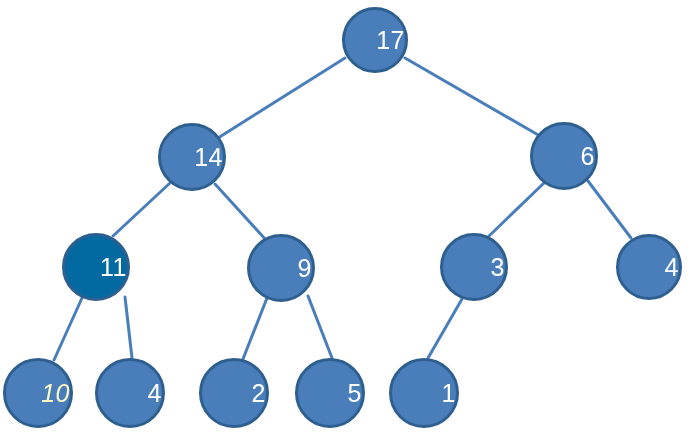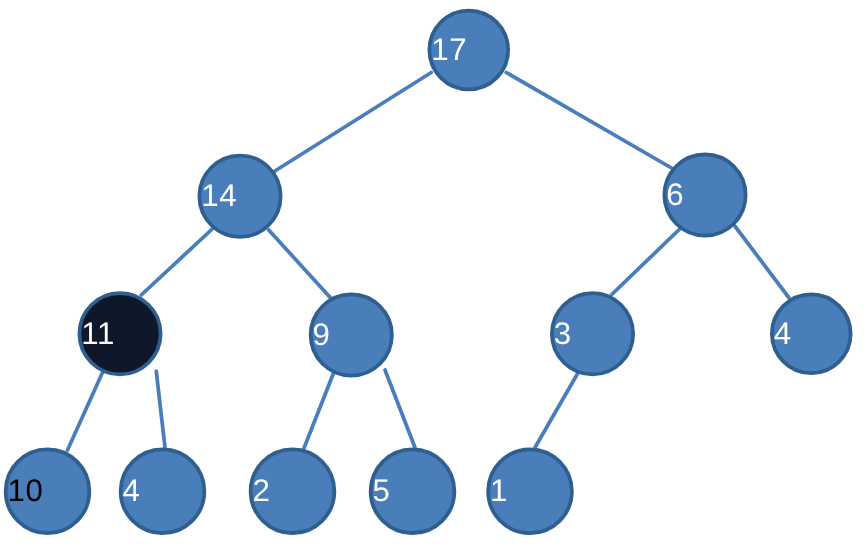--- a/index.html
+++ b/index.html
@@ -31,21 +31,21 @@
     top: 0;
     width: 693px;
     height: 437px;
   }
   .tree-node {
     position: absolute;
     box-sizing: border-box;
     border-radius: 50%;
     display: flex;
     align-items: center;
-    justify-content: flex-start;
+    justify-content: flex-end;
     background: #4a7ebb;
     border: 3px solid #2e5f8f;
   }
   .tree-node .node-label {
     color: #ffffff;
     font-family: "Liberation Sans", sans-serif;
     font-size: 25px;
     line-height: 1;
     letter-spacing: 0.5px;
     user-select: none;
@@ -71,34 +71,34 @@
   <div id="node-layer">
       <div class="tree-node" style="left: 342px; top: 7px; width: 66px; height: 66px; background: rgb(74, 126, 187); border-color: rgb(46, 95, 143); border-width: 3px;">
         <span class="node-label" style="color: rgb(255, 255, 255); font-size: 25px;">17</span>
       </div>
       <div class="tree-node" style="left: 158px; top: 123px; width: 68px; height: 68px; background: rgb(74, 126, 187); border-color: rgb(46, 95, 143); border-width: 3px;">
         <span class="node-label" style="color: rgb(255, 255, 255); font-size: 25px;">14</span>
       </div>
       <div class="tree-node" style="left: 530px; top: 122px; width: 68px; height: 68px; background: rgb(74, 126, 187); border-color: rgb(46, 95, 143); border-width: 3px;">
         <span class="node-label" style="color: rgb(255, 255, 255); font-size: 25px;">6</span>
       </div>
-      <div class="tree-node" style="left: 62px; top: 233px; width: 68px; height: 68px; background: #0f172a; border-color: rgb(46, 95, 143); border-width: 3px;">
+      <div class="tree-node" style="left: 62px; top: 233px; width: 68px; height: 68px; background: #0369a1; border-color: rgb(46, 95, 143); border-width: 3px;">
         <span class="node-label" style="color: rgb(255, 255, 255); font-size: 25px;">11</span>
       </div>
       <div class="tree-node" style="left: 247px; top: 234px; width: 68px; height: 68px; background: rgb(74, 126, 187); border-color: rgb(46, 95, 143); border-width: 3px;">
         <span class="node-label" style="color: rgb(255, 255, 255); font-size: 25px;">9</span>
       </div>
       <div class="tree-node" style="left: 440px; top: 233px; width: 68px; height: 68px; background: rgb(74, 126, 187); border-color: rgb(46, 95, 143); border-width: 3px;">
         <span class="node-label" style="color: rgb(255, 255, 255); font-size: 25px;">3</span>
       </div>
       <div class="tree-node" style="left: 616px; top: 234px; width: 66px; height: 66px; background: rgb(74, 126, 187); border-color: rgb(46, 95, 143); border-width: 3px;">
         <span class="node-label" style="color: rgb(255, 255, 255); font-size: 25px;">4</span>
       </div>
       <div class="tree-node" style="left: 3px; top: 358px; width: 70px; height: 70px; background: rgb(74, 126, 187); border-color: rgb(46, 95, 143); border-width: 3px;">
-        <span class="node-label" style="color: #000000; font-size: 25px;">10</span>
+        <span class="node-label" style="color: #fef9c3; font-size: 25px; font-style: italic;">10</span>
       </div>
       <div class="tree-node" style="left: 95px; top: 358px; width: 70px; height: 70px; background: rgb(74, 126, 187); border-color: rgb(46, 95, 143); border-width: 3px;">
         <span class="node-label" style="color: rgb(255, 255, 255); font-size: 25px;">4</span>
       </div>
       <div class="tree-node" style="left: 199px; top: 358px; width: 70px; height: 70px; background: rgb(74, 126, 187); border-color: rgb(46, 95, 143); border-width: 3px;">
         <span class="node-label" style="color: rgb(255, 255, 255); font-size: 25px;">2</span>
       </div>
       <div class="tree-node" style="left: 295px; top: 358px; width: 70px; height: 70px; background: rgb(74, 126, 187); border-color: rgb(46, 95, 143); border-width: 3px;">
         <span class="node-label" style="color: rgb(255, 255, 255); font-size: 25px;">5</span>
       </div>

